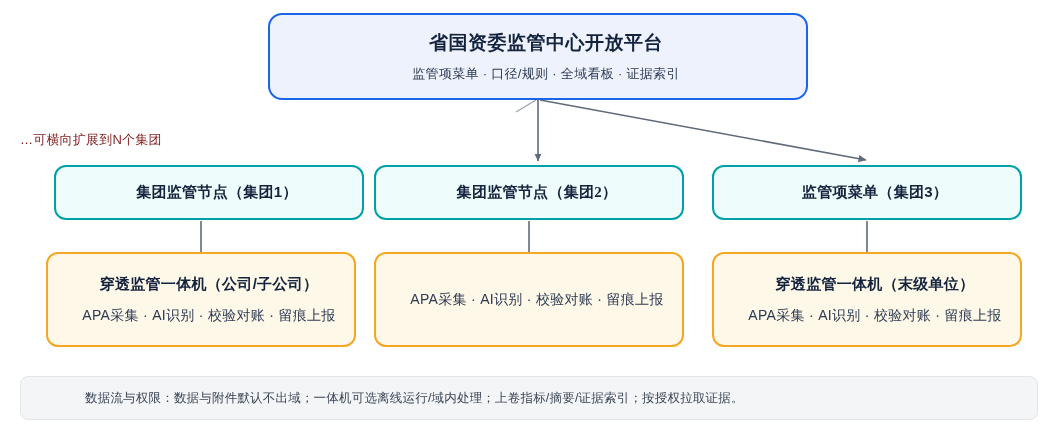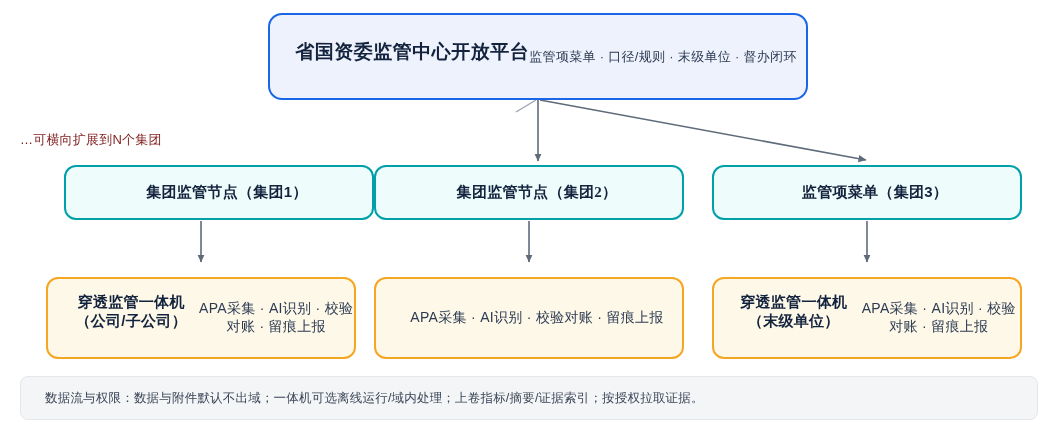--- a/index.html
+++ b/index.html
@@ -24,20 +24,21 @@
     top: 0;
     width: 1058px;
     height: 438px;
     pointer-events: none;
   }
 
   .node {
     position: absolute;
     box-sizing: border-box;
     display: flex;
+    flex-direction: column;
     align-items: center;
     justify-content: center;
     text-align: center;
     padding-left: 16px;
   }
 
   
   .platform {
     left: 268px;
     top: 13px;
@@ -62,35 +63,35 @@
 
   
   .group {
     top: 165px;
     width: 310px;
     height: 55px;
     border: 2px solid #00a0a8;
     background: #effcfc;
     border-radius: 12px;
   }
-  .group-1 { left: 64px; align-items: center; }
+  .group-1 { left: 54px; align-items: center; }
   .group-2 { left: 374px; font-family: Liberation Serif, serif; }
   .group-3 { left: 712px; }
   .group-title {
     font-size: 15px;
     font-weight: bold;
     color: #13233d;
     letter-spacing: 0.3px;
   }
 
   
   .device {
-    top: 277px;
+    top: 252px;
     width: 310px;
-    height: 82px;
+    height: 95px;
     border: 2px solid #f5a623;
     background: #fdf8e8;
     border-radius: 12px;
   }
   .device-1 { left: 46px; }
   .device-2 { left: 374px; }
   .device-3 { left: 712px; }
   .device-title {
     font-size: 15px;
     font-weight: bold;
@@ -128,20 +129,21 @@
     border-radius: 8px;
     display: flex;
     align-items: center;
     padding-left: 24px;
   }
   .footer-text {
     font-size: 12.5px;
     color: #3a4556;
     letter-spacing: 0.2px;
     white-space: nowrap;
+    margin-left: 40px;
   }
 </style>
 </head>
 <body>
 
 <div id="canvas">
 
   <svg id="wires" viewBox="0 0 1058 438" width="1058" height="438">
     <defs>
       <marker id="arrowhead" markerWidth="9" markerHeight="9" refX="7.5" refY="3.6" orient="auto" markerUnits="userSpaceOnUse">
@@ -157,21 +159,21 @@
 
     <line x1="201" y1="221" x2="201" y2="262" stroke="#5f6b7a" stroke-width="1.6" marker-end="url(#arrowhead)"></line>
 
     <line x1="529" y1="221" x2="529" y2="262" stroke="#5f6b7a" stroke-width="1.6" marker-end="url(#arrowhead)"></line>
 
     <line x1="867" y1="221" x2="867" y2="262" stroke="#5f6b7a" stroke-width="1.6" marker-end="url(#arrowhead)"></line>
   </svg>
 
   <div class="node platform">
     <div class="platform-title">省国资委监管中心开放平台</div>
-    <div class="platform-sub">监管项菜单 · 口径/规则 · 末级单位 · 督办闭环</div>
+    <div class="platform-sub">监管项菜单 · 口径/规则 · 全域看板 · 证据索引</div>
   </div>
 
   <div class="scale-note">…可横向扩展到N个集团</div>
 
   <div class="node group group-1">
     <div class="group-title">集团监管节点（集团1）</div>
   </div>
   <div class="node group group-2">
     <div class="group-title">集团监管节点（集团2）</div>
   </div>

